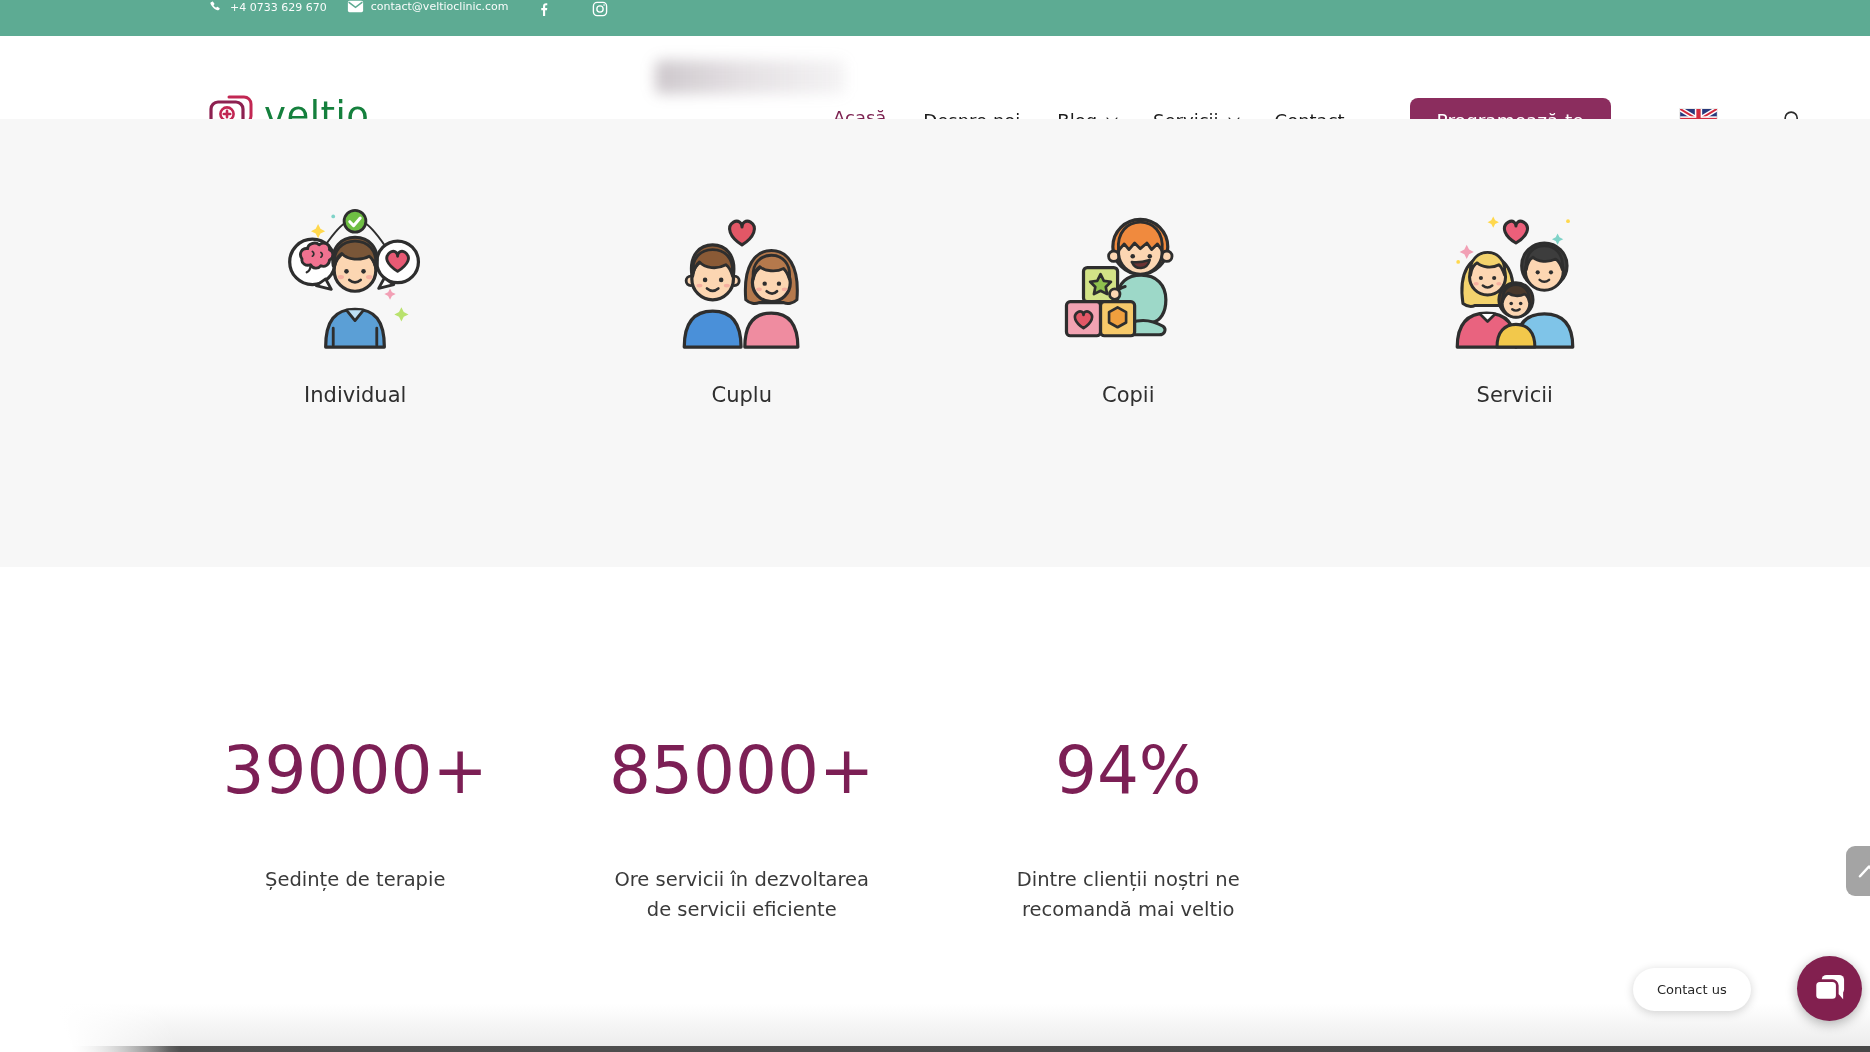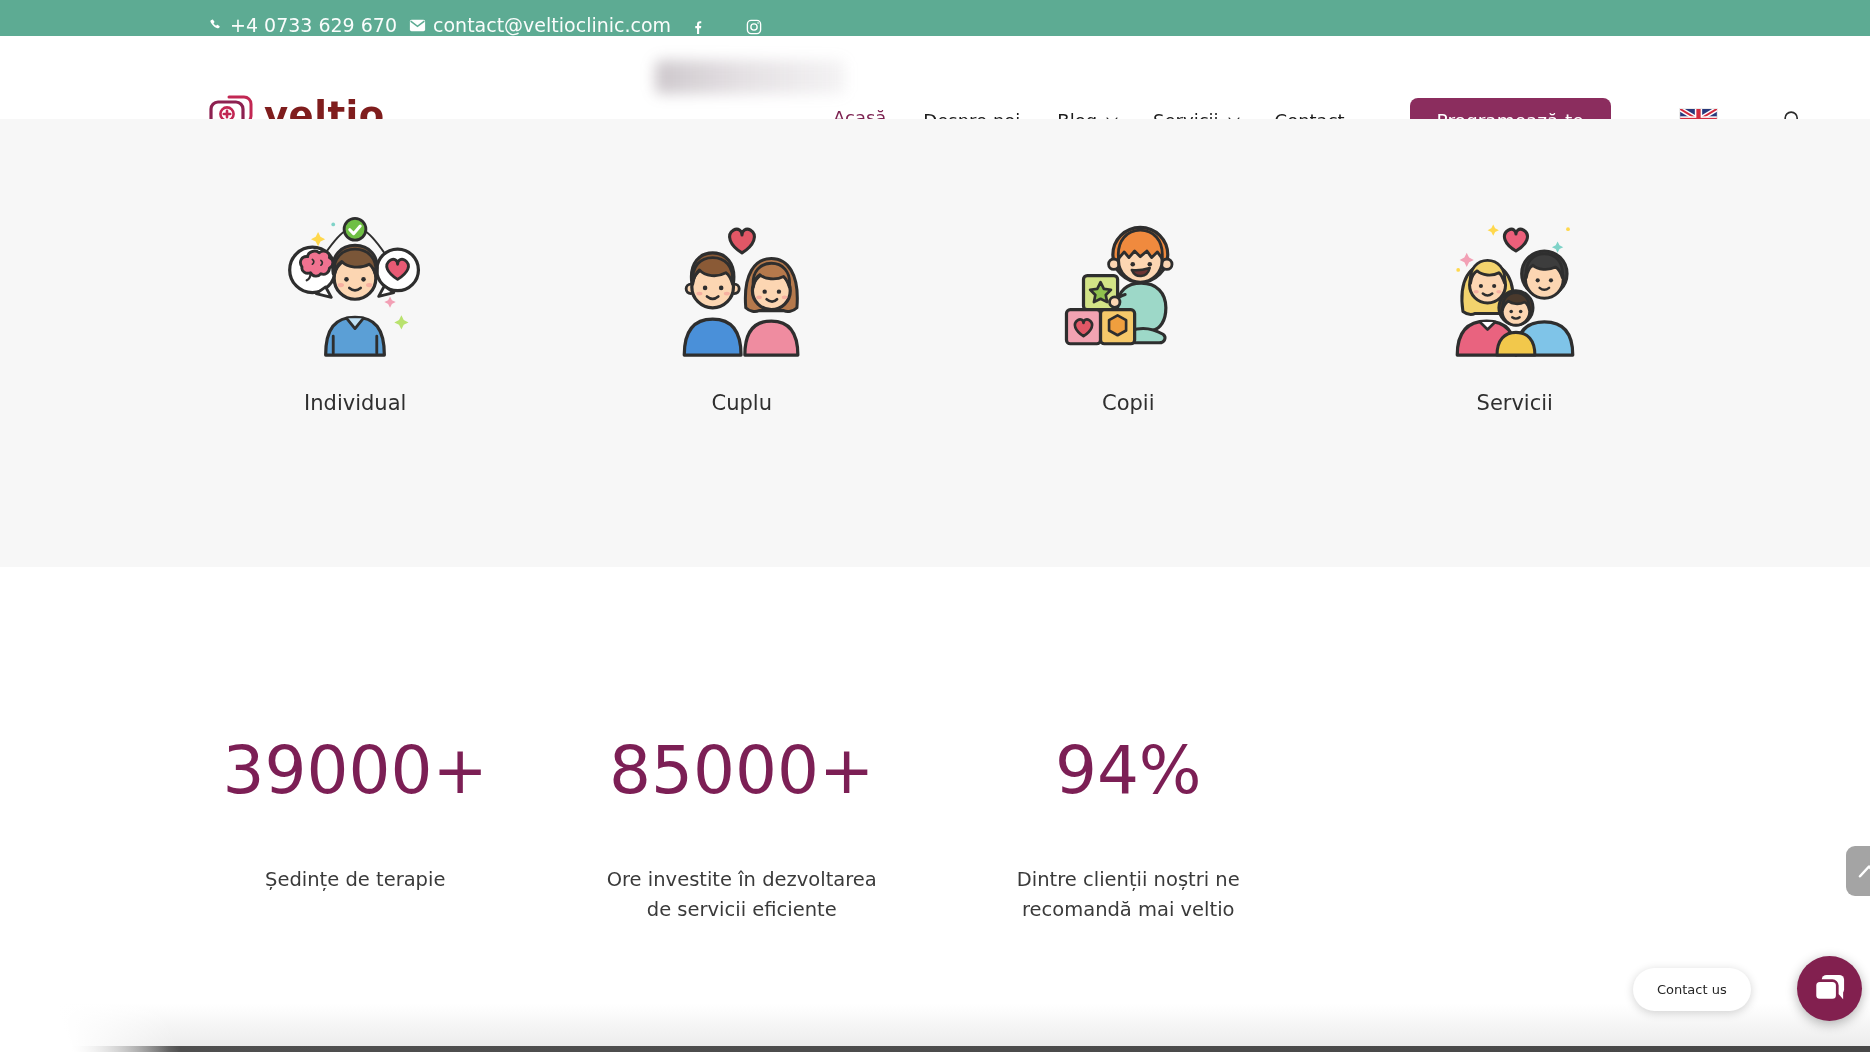--- a/index.html
+++ b/index.html
@@ -2,46 +2,46 @@
 <html lang="ro" style="--topbar-bg: #5dab93; --cta-bg: #8b2d5e; --stat-value: #7c1f55; --active-link: #7c2150; --section-bg: #f7f7f7; --chat-bg: #82204f;"><head>
 <meta charset="utf-8">
 <style>
   *{margin:0;padding:0;box-sizing:border-box}
   html,body{background:#fff}
   body{font-family:"DejaVu Sans","Liberation Sans",sans-serif;color:#222}
   .page{position:relative;width:1870px;height:1052px;overflow:hidden;background:#fff}
 
   
   .topbar{position:absolute;top:0;left:0;width:100%;height:36px;background:var(--topbar-bg,#5dab93);
-          display:flex;align-items:flex-end;padding-left:208px;gap:12px;color:rgba(255,255,255,.97);font-size:19px}
+          display:flex;align-items:flex-start;padding-left:208px;gap:20px;color:rgba(255,255,255,.97);font-size:11px}
   .topbar-item{display:flex;align-items:center;gap:7px;cursor:pointer}
   .social{display:flex;align-items:center;gap:37px;margin-left:8px}
   .social span{display:flex;align-items:center;cursor:pointer}
 
   
   .header{position:absolute;top:36px;left:0;width:100%;height:83px;background:#fff}
   .logo{position:absolute;left:207px;top:57px;height:44px;display:flex;align-items:center;gap:9px;cursor:pointer}
-  .logo-text{font-size:37px;font-weight:700;color:#7f1d1d;letter-spacing:.5px;line-height:1}
+  .logo-text{font-size:37px;font-weight:400;color:#15803d;letter-spacing:.5px;line-height:1}
   .header-ghost{position:absolute;left:655px;top:24px;width:190px;height:34px;border-radius:6px;
                 background:linear-gradient(90deg,rgba(90,70,85,.30),rgba(120,100,115,.20) 45%,rgba(150,140,150,.10));
                 filter:blur(7px)}
   .nav{position:absolute;left:833px;top:56px;height:56px;display:flex;align-items:center;gap:37px;font-size:18px;color:#1d1d1d}
   .nav-item{display:flex;align-items:center;cursor:pointer;white-space:nowrap}
   .nav-item.active{color:var(--active-link,#7c2150)}
   .nav-item.active .nav-label{border-bottom:2px solid var(--active-link,#7c2150);padding-bottom:4px}
   .chev{width:8px;height:8px;border-right:1.8px solid #1d1d1d;border-bottom:1.8px solid #1d1d1d;
         transform:rotate(45deg);margin-left:11px;margin-top:-5px}
   .cta{margin-left:28px;background:var(--cta-bg,#8b2d5e);color:#fff;font-size:18.5px;border:none;
        padding:12px 27px;border-radius:8px;cursor:pointer;font-family:inherit;white-space:nowrap}
   .flag{margin-left:32px;display:flex;cursor:pointer;box-shadow:0 0 0 1px rgba(0,0,0,.08)}
   .search{margin-left:28px;display:flex;cursor:pointer}
 
   
   .section-icons{position:absolute;top:119px;left:0;width:100%;height:448px;background:var(--section-bg,#f7f7f7)}
-  .cat-grid{position:absolute;left:162px;top:96px;width:1546px;display:grid;grid-template-columns:repeat(4,1fr)}
+  .cat-grid{position:absolute;left:162px;top:88px;width:1546px;display:grid;grid-template-columns:repeat(4,1fr)}
   .cat{display:flex;flex-direction:column;align-items:center;cursor:pointer}
   .cat svg{width:142px;height:142px}
   .cat-label{margin-top:34px;font-size:21px;color:#2f2f2f}
 
   
   .section-stats{position:absolute;top:567px;left:0;width:100%;height:438px;background:#fff}
   .stat-grid{position:absolute;left:162px;top:166px;width:1546px;display:grid;grid-template-columns:repeat(4,1fr);text-align:center}
   .stat-value{font-size:66px;line-height:76px;font-weight:400;color:var(--stat-value,#7c1f55)}
   .stat-desc{margin-top:56px;font-size:19.5px;line-height:30px;color:#3a3a3a}
 
@@ -291,21 +291,21 @@
       <div class="stat">
         <div class="stat-value">39000+</div>
         <div class="stat-desc">
           <div>Ședințe de terapie</div>
             <div></div>
         </div>
       </div>
       <div class="stat">
         <div class="stat-value">85000+</div>
         <div class="stat-desc">
-          <div>Ore investite în dezvoltarea</div>
+          <div>Ore servicii în dezvoltarea</div>
             <div>de servicii eficiente</div>
         </div>
       </div>
       <div class="stat">
         <div class="stat-value">94%</div>
         <div class="stat-desc">
           <div>Dintre clienții noștri ne</div>
             <div>recomandă mai veltio</div>
         </div>
       </div>

